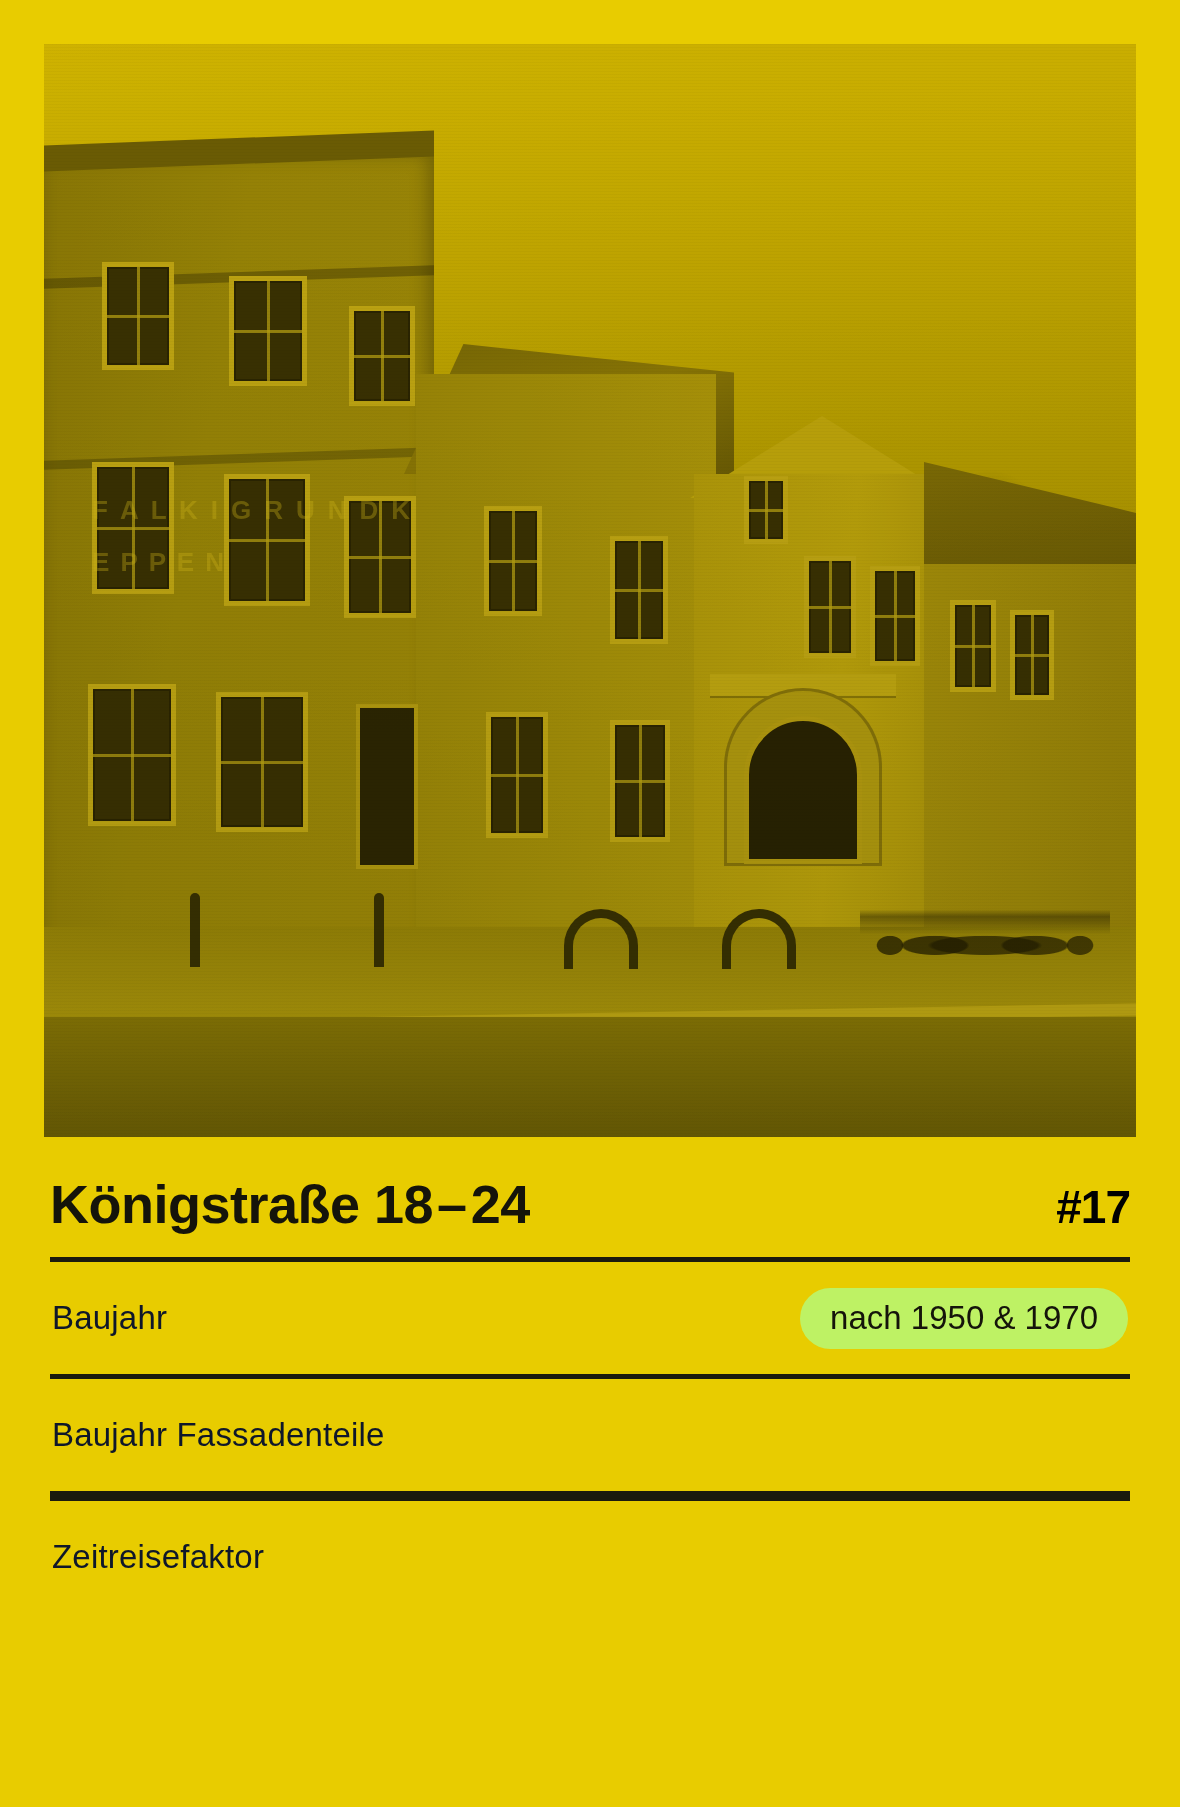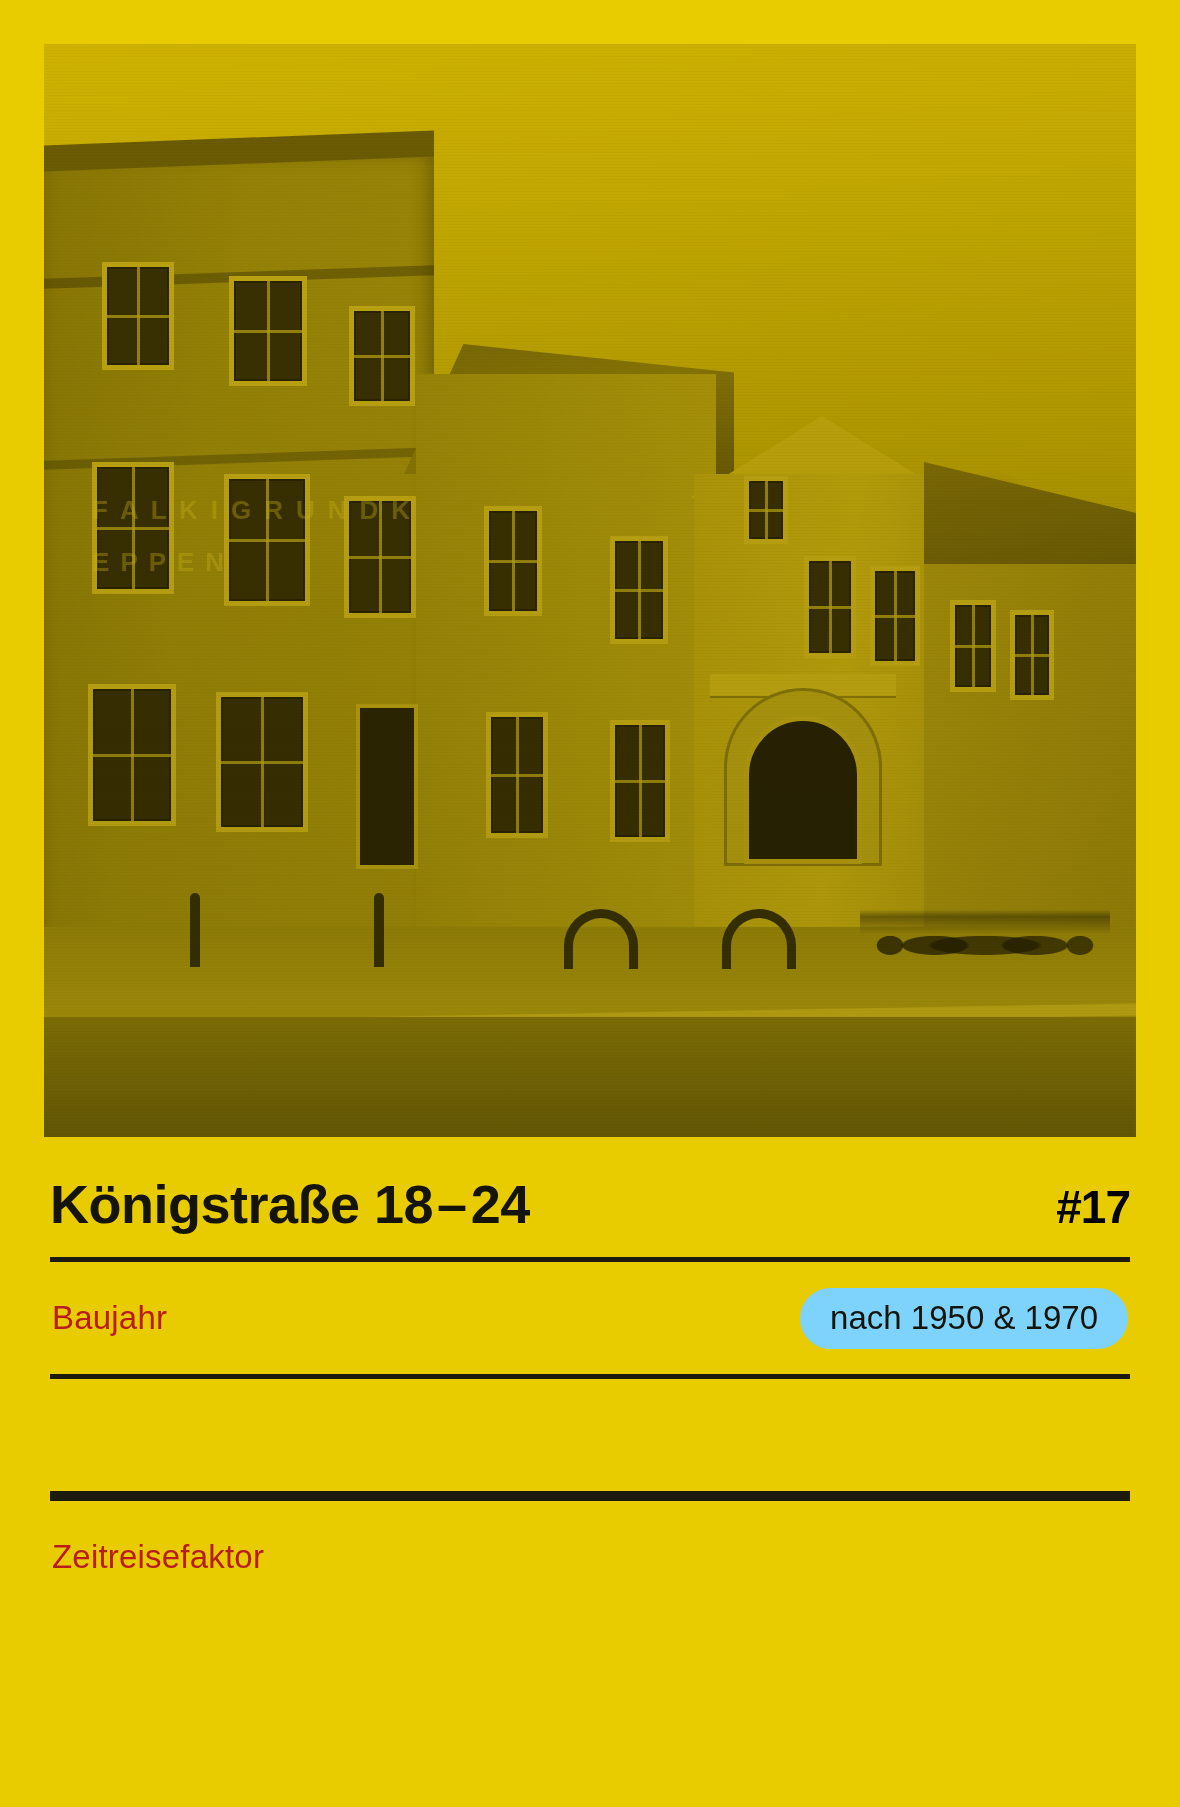--- a/index.html
+++ b/index.html
@@ -326,26 +326,26 @@
   }
   .row {
     display: flex;
     align-items: center;
     justify-content: space-between;
     height: 112px;
     padding: 0 2px;
   }
   .row-label {
     font-size: 33px;
-    color: #b91c1c;
+    color: #0f172a;
     font-weight: 400;
     letter-spacing: .2px;
   }
   .pill {
-    background: #7dd3fc;
+    background: #bef264;
     color: #15140a;
     font-size: 33px;
     border-radius: 40px;
     padding: 13px 30px 15px 30px;
     white-space: nowrap;
     line-height: 1;
   }
 </style>
 </head>
 <body>
@@ -425,20 +425,21 @@
   <div class="table">
 
     <div class="rowline"></div>
     <div class="row">
       <div class="row-label">Baujahr</div>
       <div class="pill">nach 1950 &amp; 1970</div>
     </div>
 
     <div class="rowline"></div>
     <div class="row">
+      <div class="row-label">Baujahr Fassadenteile</div>
     </div>
 
     <div class="rowline"></div>
 
     <div class="rowline"></div>
     <div class="row">
       <div class="row-label">Zeitreisefaktor</div>
     </div>
 
   </div>

